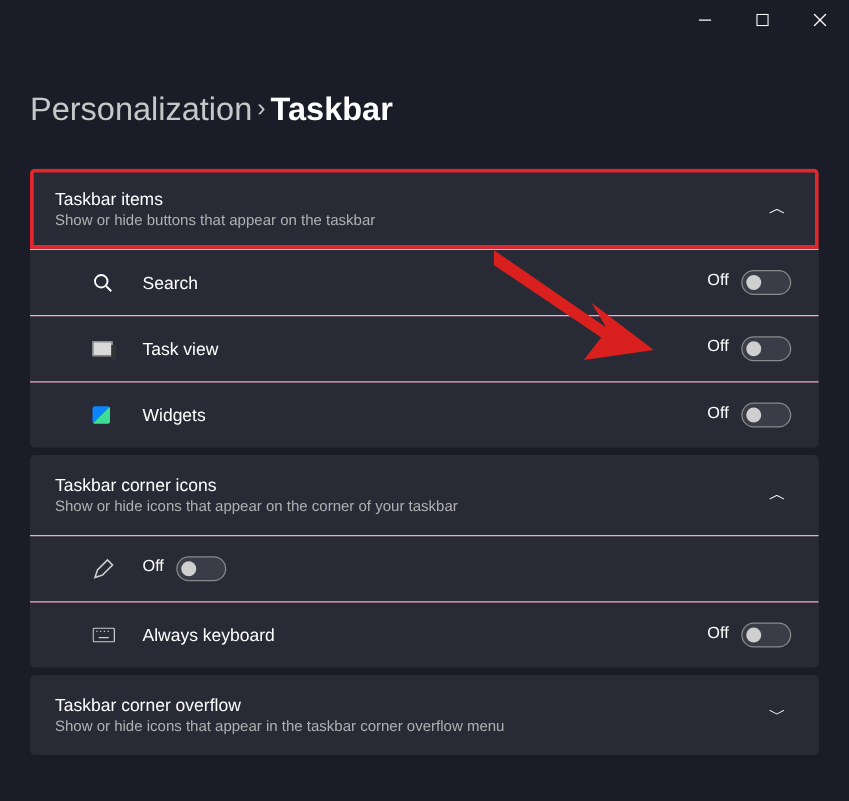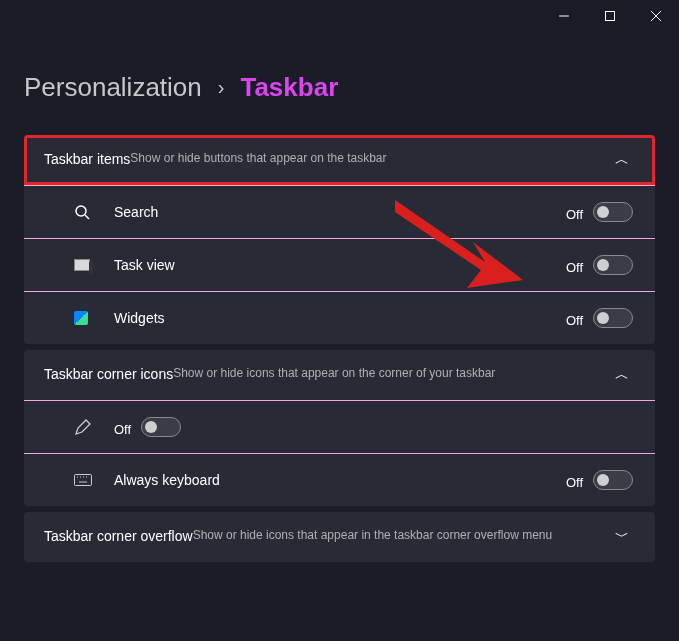--- a/index.html
+++ b/index.html
@@ -3,40 +3,40 @@
   <meta charset="utf-8">
   <style>
     * { margin: 0; padding: 0; box-sizing: border-box; font-family: "Segoe UI", sans-serif; }
     body { width: 679px; height: 641px; background: #1a1d28; color: #fff; overflow: hidden; position: relative; }
 
     .titlebar { height: 32px; display: flex; justify-content: flex-end; align-items: center; }
     .win-btn { width: 46px; height: 32px; display: flex; align-items: center; justify-content: center; color: #fff; font-size: 10px; }
 
     .content { padding: 40px 24px 0 24px; }
 
-    .breadcrumb { display: flex; align-items: center; gap: 16px; margin-bottom: 32px; }
+    .breadcrumb { display: flex; align-items: center; gap: 4px; margin-bottom: 32px; }
     .bc-parent { font-size: 26px; font-weight: 400; color: #c7c7c7; }
     .bc-sep { font-size: 20px; color: #c7c7c7; }
-    .bc-current { font-size: 26px; font-weight: 600; color: #d946ef; }
+    .bc-current { font-size: 26px; font-weight: 600; color: #ffffff; }
 
     .panel { background: #282b36; border-radius: 4px; margin-bottom: 6px; overflow: hidden; }
 
     .section-header { display: flex; align-items: center; padding: 16px 20px; justify-content: space-between; }
     .section-header.highlighted { outline: 3px solid #e3262c; outline-offset: -3px; }
-    .section-text { display: flex; flex-direction: row; }
+    .section-text { display: flex; flex-direction: column; }
     .section-title { font-size: 14px; font-weight: 400; color: #fff; margin-bottom: 2px; }
     .section-sub { font-size: 12px; color: #b0b0b0; }
     .chevron { color: #fff; font-size: 14px; padding: 0 6px; }
 
     .row { display: flex; align-items: center; padding: 16px 22px 16px 50px; border-top: 1px solid #f9a8d4; }
     .row-icon { width: 40px; display: flex; align-items: center; justify-content: flex-start; }
     .row-body { flex: 1; display: flex; flex-direction: column; }
     .row-title { font-size: 14px; color: #fff; }
     .row-sub { font-size: 12px; color: #b0b0b0; }
-    .row-right { display: flex; align-items: flex-end; gap: 10px; }
+    .row-right { display: flex; align-items: flex-start; gap: 10px; }
     .state-label { font-size: 13px; color: #fff; }
 
     .toggle { width: 40px; height: 20px; border-radius: 10px; background: #3a3d48; border: 1px solid #8a8a8a; position: relative; }
     .toggle::after { content: ""; width: 12px; height: 12px; border-radius: 50%; background: #cfcfcf; position: absolute; top: 3px; left: 3px; }
 
     .search-icon svg, .taskview-icon, .widgets-icon, .pen-icon svg, .kbd-icon svg { display: block; }
 
     .taskview-icon { width: 16px; height: 12px; background: #d9d9d9; border: 1px solid #888; position: relative; }
     .taskview-icon::after { content:""; position:absolute; right:-4px; top:2px; width:4px; height:12px; background:#333; }
 

